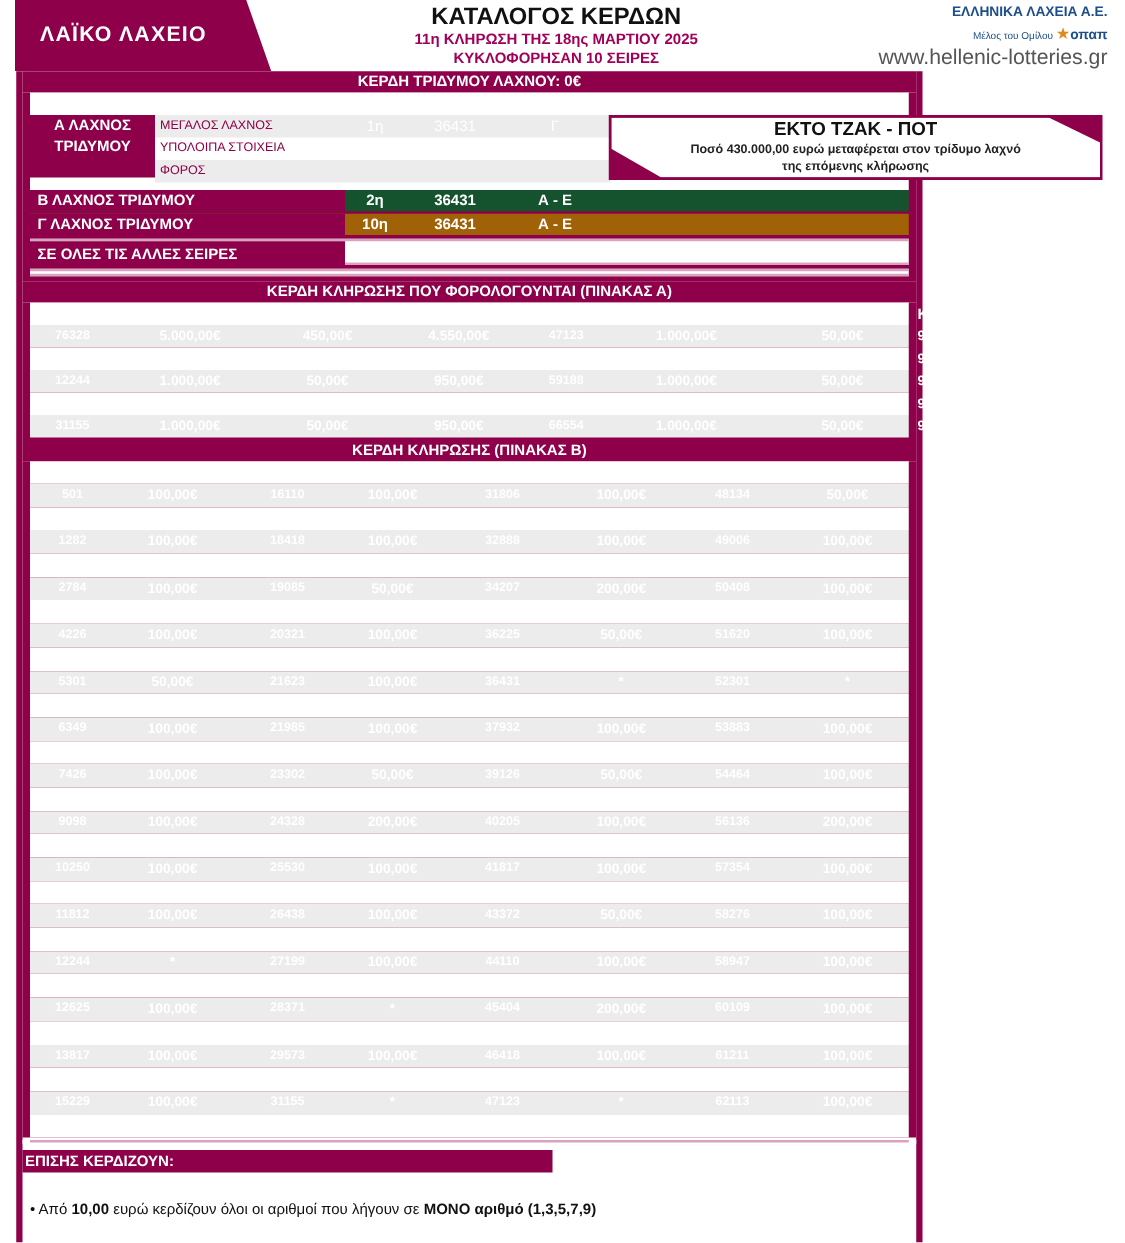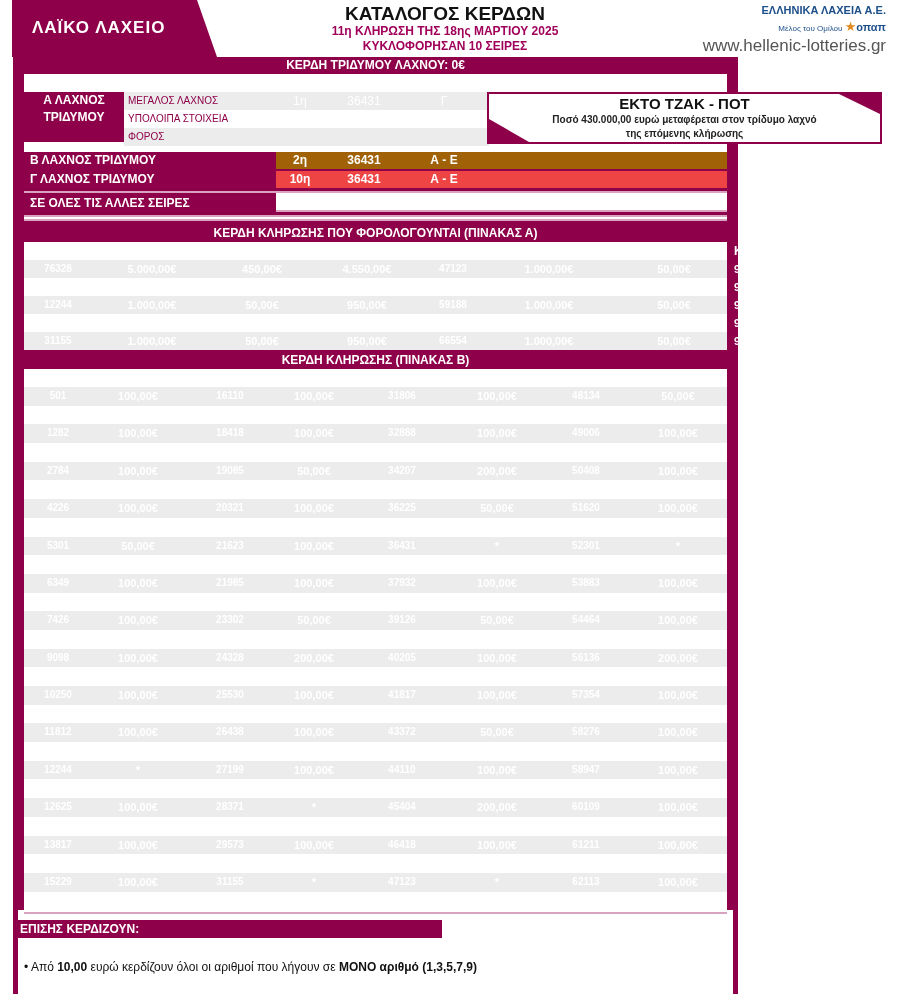--- a/index.html
+++ b/index.html
@@ -32,22 +32,22 @@
   .tri-a-label { position: absolute; left: 0; top: 0; width: 100px; height: 50px; background: #8e0049; color: #fff; font-size: 12px; font-weight: bold; text-align: center; line-height: 17px; padding-top: 0; }
   .tri-a-rows { position: absolute; left: 100px; top: 0; width: 365px; }
   .tri-a-row { display: grid; grid-template-columns: 152px 48px 80px 80px; height: 18px; line-height: 18px; font-size: 12px; font-weight: normal; }
   .tri-a-row.shade { background: #ececec; }
   .tri-a-row .sub { color: #8e0049; font-size: 10px; text-align: left; padding-left: 4px; }
   .tri-a-row .c { text-align: center; }
   .jackpot { position: absolute; left: 463px; top: 0; width: 395px; height: 52px; background: #8e0049; }
   .jackpot-inner { position: absolute; left: 2px; top: 2px; right: 2px; bottom: 2px; background: #fff; clip-path: polygon(0 0, 350px 0, 391px 20px, 391px 48px, 40px 48px, 0 25px); text-align: center; }
   .jackpot-title { font-size: 15px; font-weight: bold; color: #111; line-height: 18px; margin-top: 1px; }
   .jackpot-text { font-size: 10px; font-weight: bold; color: #222; line-height: 14px; }
-  .tri-row { display: grid; grid-template-columns: 252px 48px 80px 80px 1fr; height: 17px; line-height: 17px; font-size: 12px; font-weight: bold; margin: 0 6px 2px 6px; background: #a16207; }
-  .tri-row.shade { background: #ef4444; }
+  .tri-row { display: grid; grid-template-columns: 252px 48px 80px 80px 1fr; height: 17px; line-height: 17px; font-size: 12px; font-weight: bold; margin: 0 6px 2px 6px; background: #14532d; }
+  .tri-row.shade { background: #a16207; }
   .tri-row .lbl { background: #8e0049; color: #fff; padding-left: 6px; text-align: left; }
   .tri-row .c { text-align: center; }
   .tri-row-all { display: grid; grid-template-columns: 252px 48px 80px 80px 125px 130px 1fr; height: 21px; line-height: 21px; font-size: 12px; font-weight: bold; margin: 3px 6px 0 6px; background: #fff; border-top: 2px solid #d9a3bf; border-bottom: 2px solid #d9a3bf; }
   .tri-row-all .lbl { background: #8e0049; color: #fff; padding-left: 6px; }
   .tri-row-all .c { text-align: center; }
   .sep { height: 6px; margin: 3px 6px 0 6px; border-top: 2px solid #d9a3bf; border-bottom: 2px solid #d9a3bf; background: #fff; }
 
   
   .tA-head, .tA-row { display: grid; grid-template-columns: 68px 120px 100px 110px 62px 130px 120px 1fr; margin: 0 6px; text-align: center; font-weight: bold; }
   .tA-head { height: 18px; line-height: 18px; font-size: 12px; background: #fff; }

